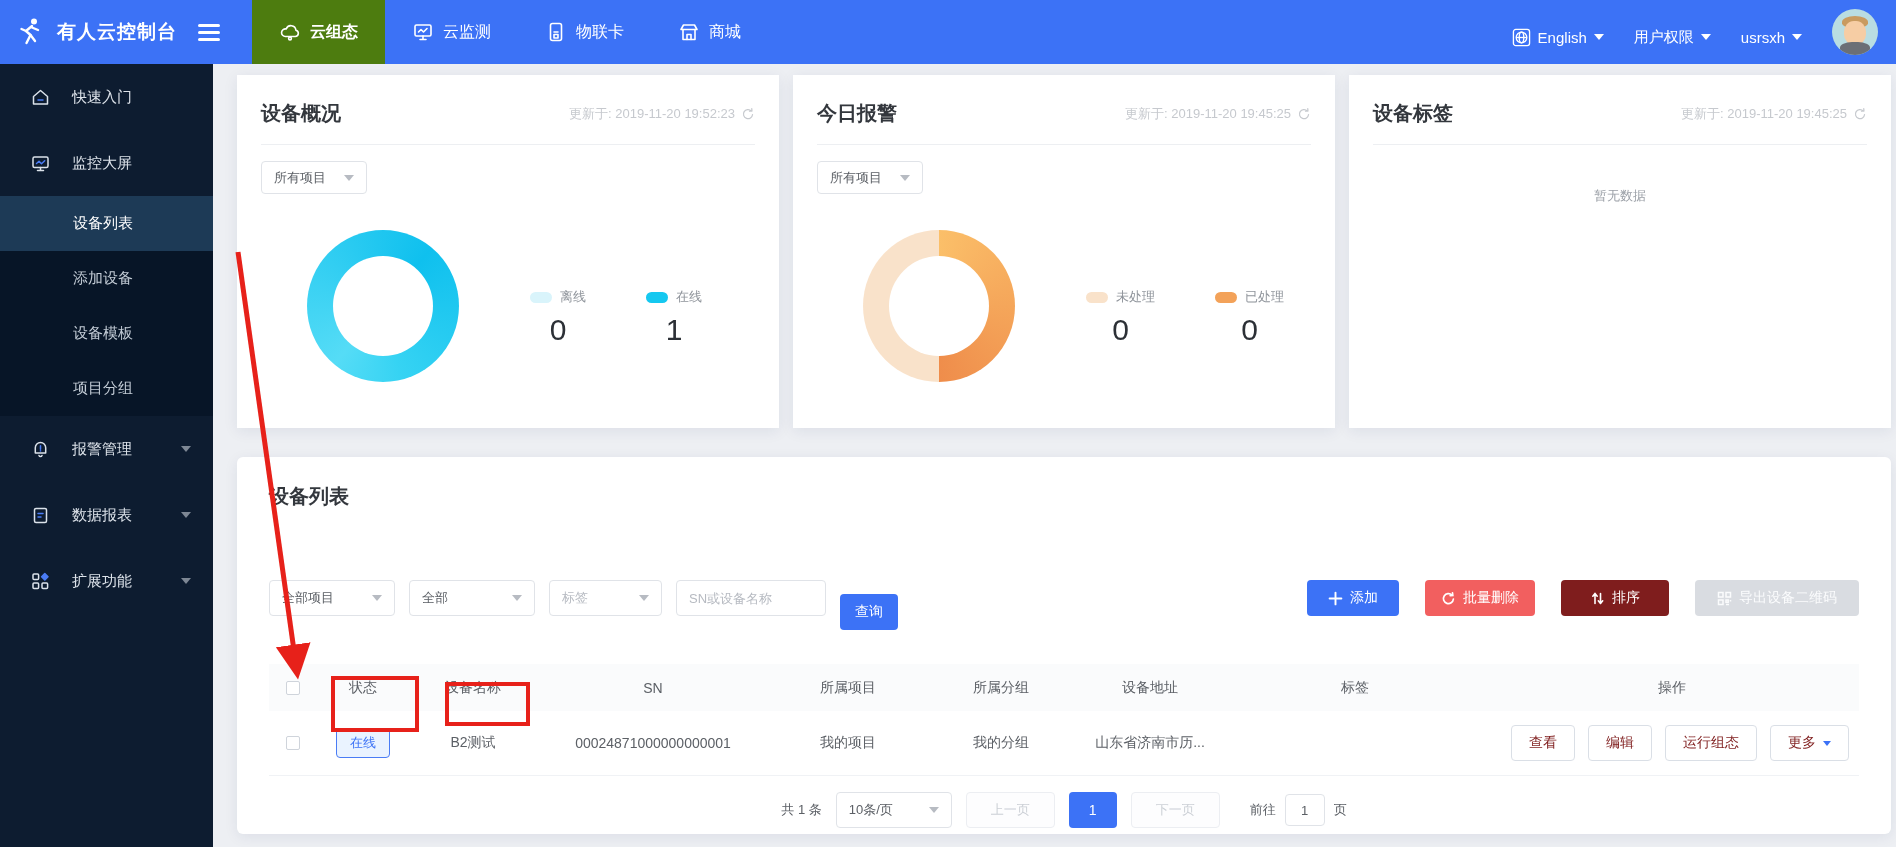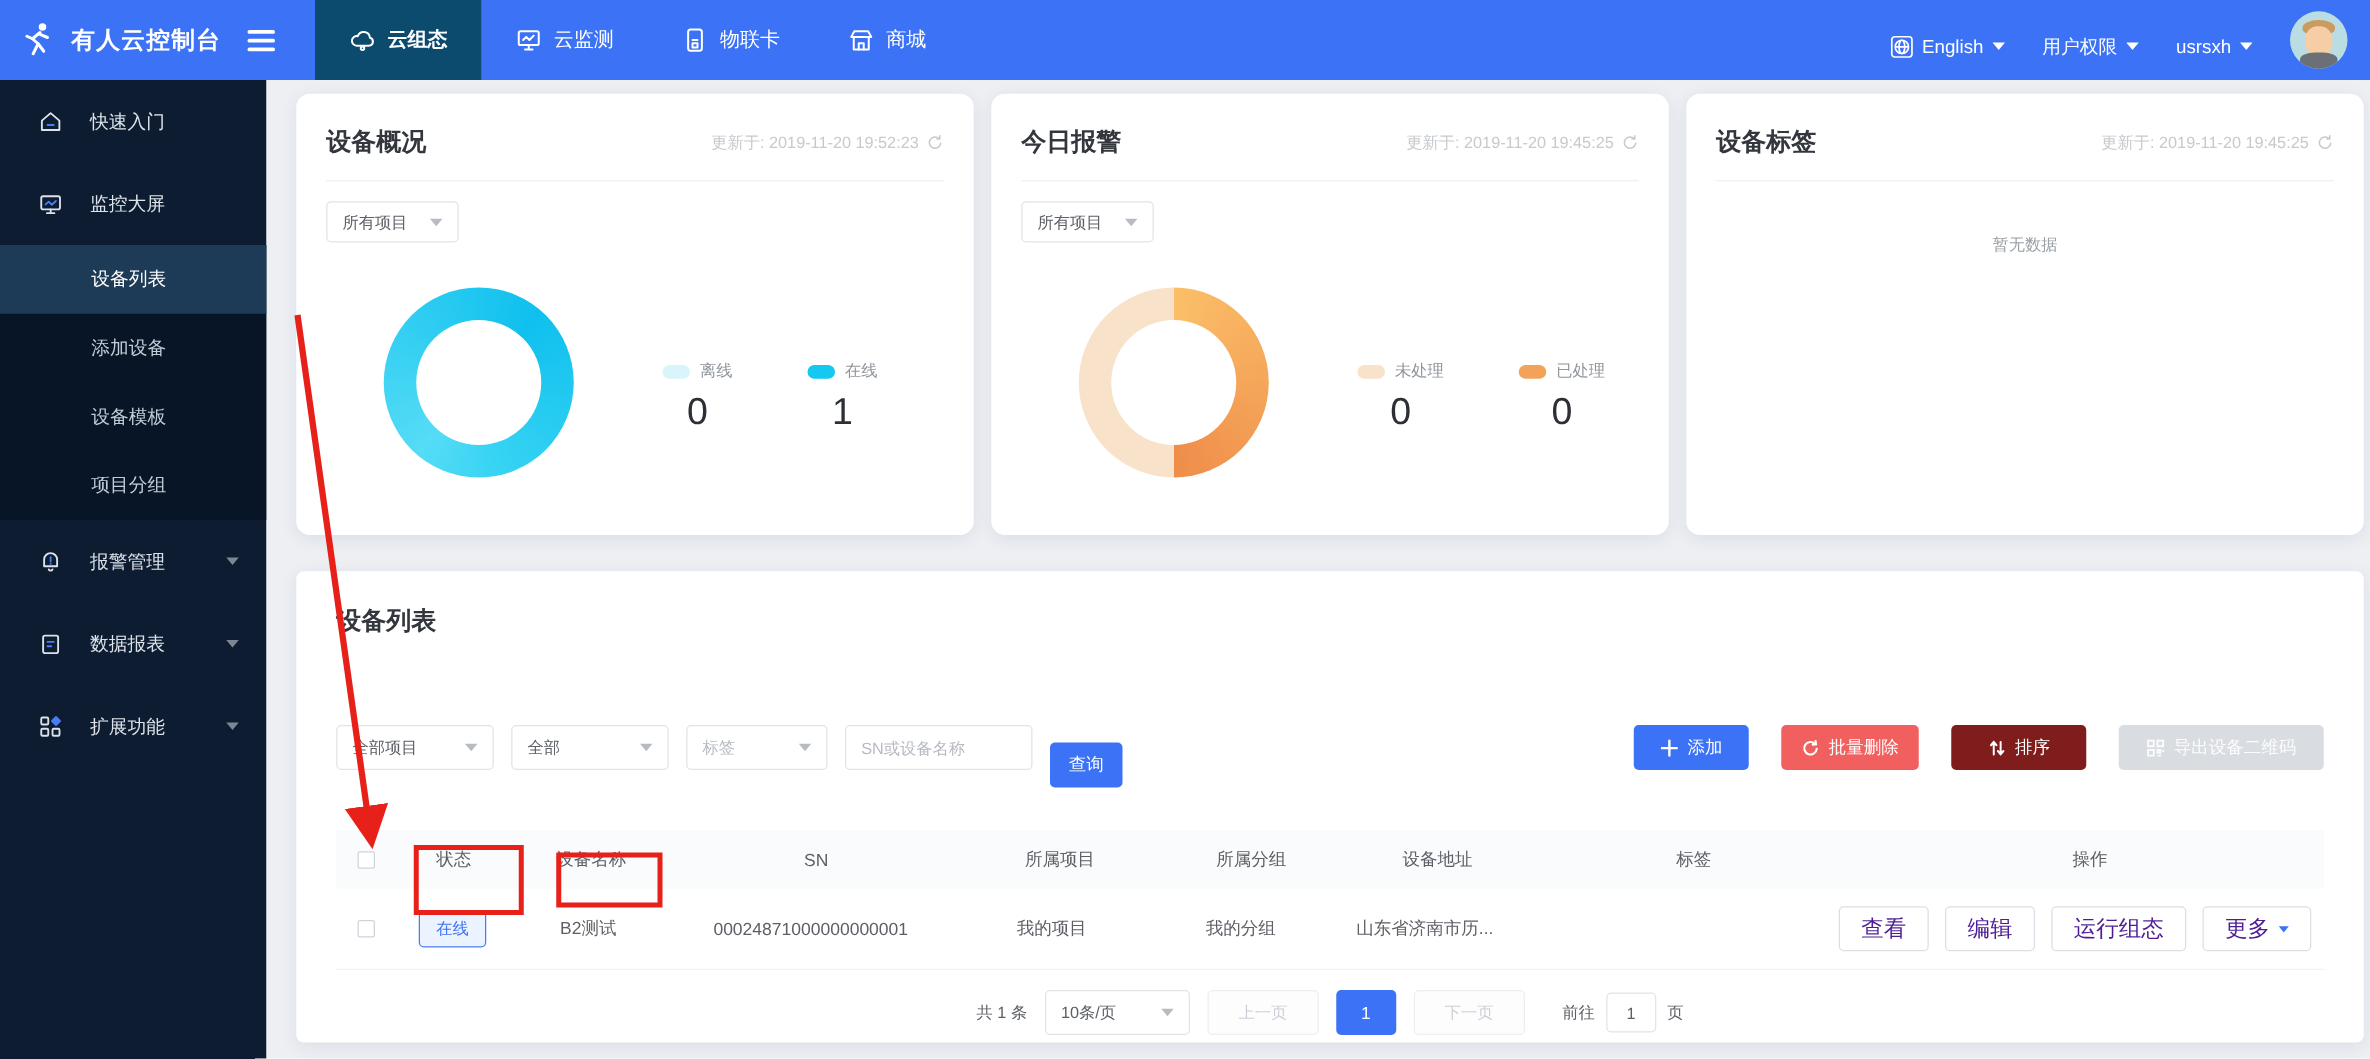--- a/index.html
+++ b/index.html
@@ -9,21 +9,21 @@
 
   
   .navbar { position:absolute; top:0; left:0; right:0; height:64px; background:#3c72f6; display:flex; align-items:center; color:#fff; z-index:5; }
   .brand { display:flex; align-items:center; gap:11px; padding:0 16px 0 14px; }
   .brand-logo { width:32px; height:32px; }
   .brand-text { font-size:19px; font-weight:bold; letter-spacing:1px; white-space:nowrap; }
   .hamburger { width:22px; display:flex; flex-direction:column; gap:4px; margin-left:10px; cursor:pointer; }
   .hamburger i { display:block; height:3px; background:#fff; border-radius:2px; }
   .nav-tabs { display:flex; height:64px; margin-left:16px; }
   .nav-tab { height:64px; display:flex; align-items:center; gap:9px; padding:0 27px; font-size:16px; cursor:pointer; white-space:nowrap; }
-  .nav-tab.active { background:#0c4a6e; font-weight:bold; }
+  .nav-tab.active { background:#4d7c0f; font-weight:bold; }
   .nav-tab svg { width:22px; height:22px; }
   .nav-right { margin-left:auto; display:flex; align-items:center; gap:30px; padding-right:18px; font-size:15px; }
   .nav-right .nav-drop { display:flex; align-items:center; gap:7px; cursor:pointer; white-space:nowrap;margin-top:10px; }
   .caret-down-w { width:0; height:0; border-left:5px solid transparent; border-right:5px solid transparent; border-top:6px solid #fff; }
   .avatar { width:46px; height:46px; border-radius:50%; background:#b9dde2; position:relative; overflow:hidden; }
   .avatar .face { position:absolute; left:12px; top:12px; width:22px; height:24px; background:#f6cda4; border-radius:45%; }
   .avatar .hair { position:absolute; left:10px; top:7px; width:26px; height:12px; background:#c99b5f; border-radius:50% 50% 40% 40%; }
   .avatar .body { position:absolute; left:8px; top:33px; width:30px; height:14px; background:#6b6f76; border-radius:40% 40% 0 0; }
 
   
@@ -33,21 +33,21 @@
   .side-caret { margin-left:auto; width:0; height:0; border-left:5px solid transparent; border-right:5px solid transparent; }
   .side-caret.down { border-top:6px solid #7d8794; }
   .side-caret.up { border-bottom:6px solid #7d8794; }
   .submenu { background:#071527; }
   .submenu-item { height:55px; display:flex; align-items:center; padding-left:73px; color:#c3ccd6; font-size:15px; cursor:pointer; }
   .submenu-item.active { background:#1d3a56; color:#ffffff; }
 
   
   .main { position:absolute; left:213px; top:64px; right:0; bottom:0; }
   .cards-row { display:flex; gap:14px; margin:11px 5px 0 24px; }
-  .card { flex:1; height:353px; background:#fff; border-radius:11px; box-shadow:0 3px 14px rgba(20,40,90,0.08); position:relative; }
+  .card { flex:1; height:353px; background:#fff; border-radius:0; box-shadow:0 3px 14px rgba(20,40,90,0.08); position:relative; }
   .card-head { display:flex; justify-content:space-between; align-items:center; margin:0 24px; padding:25px 0 17px; border-bottom:1px solid #edeff2; }
   .card-title { font-size:20px; font-weight:bold; color:#33373d; }
   .updated { font-size:13px; color:#c6c9ce; display:flex; align-items:center; gap:6px; cursor:pointer; }
   .updated svg { width:14px; height:14px; }
   .mini-select { display:inline-flex; align-items:center; justify-content:space-between; width:106px; height:33px; border:1px solid #e0e3e8; border-radius:4px; margin:16px 0 0 24px; padding:0 12px; font-size:13px; color:#5c6066; cursor:pointer; background:#fff; }
   .caret-down-g { width:0; height:0; border-left:5px solid transparent; border-right:5px solid transparent; border-top:6px solid #b7bbc2; }
   .donut { position:absolute; left:70px; top:155px; width:152px; height:152px; border-radius:50%; }
   .donut::after { content:""; position:absolute; inset:26px; background:#fff; border-radius:50%; }
   .donut.cyan { background:conic-gradient(from 220deg,#55dcf6,#0fc0ee 50%,#36d3f3 85%,#55dcf6); }
   .donut.orange { background:conic-gradient(from 0deg,#fbbf69 0,#ef8d4b 50%,#f9e2ca 50%,#f9e2ca 100%); }
@@ -85,21 +85,21 @@
   .col-name { width:128px; }
   .col-sn { width:232px; }
   .col-project { width:158px; }
   .col-group { width:148px; }
   .col-addr { width:150px; white-space:nowrap; }
   .col-tag { width:260px; }
   .col-actions { flex:1; }
   .row-actions { flex:1; display:flex; justify-content:flex-end; gap:13px; padding-right:10px; }
   .checkbox { width:14px; height:14px; border:1px solid #cfd4db; border-radius:2px; background:#fff; cursor:pointer; }
   .chip-online { display:inline-flex; align-items:center; justify-content:center; height:30px; padding:0 13px; border:1px solid #4a7cf5; color:#3c72f6; background:#eaf3ff; border-radius:4px; font-size:13px; cursor:pointer; }
-  .btn-row { height:36px; border:1px solid #dadfe6; background:#fff; color:#4c1d95; border-radius:4px; font-size:18px; display:inline-flex; align-items:center; justify-content:center; gap:7px; cursor:pointer; padding:0 17px; white-space:nowrap; }
+  .btn-row { height:36px; border:1px solid #dadfe6; background:#fff; color:#7f1d1d; border-radius:4px; font-size:14px; display:inline-flex; align-items:center; justify-content:center; gap:7px; cursor:pointer; padding:0 17px; white-space:nowrap; }
   .caret-down-b { width:0; height:0; border-left:4.5px solid transparent; border-right:4.5px solid transparent; border-top:5.5px solid #3c72f6; }
 
   .pagination { display:flex; align-items:center; justify-content:center; margin-top:16px; gap:14px; font-size:13px; color:#5c6066; }
   .pg-select { display:inline-flex; align-items:center; justify-content:space-between; width:116px; height:36px; border:1px solid #e0e3e8; border-radius:4px; padding:0 12px; color:#5c6066; cursor:pointer; background:#fff; }
   .pg-btn { width:89px; height:36px; border:1px solid #eceef2; background:#fdfdfe; color:#ccd0d6; border-radius:4px; display:flex; align-items:center; justify-content:center; cursor:default; }
   .pg-current { width:48px; height:36px; background:#3c72f6; color:#fff; border-radius:4px; display:flex; align-items:center; justify-content:center; font-size:14px; cursor:pointer; }
   .goto-group { display:flex; align-items:center; gap:9px; margin-left:16px; }
   .goto-input { width:40px; height:32px; border:1px solid #e0e3e8; border-radius:4px; text-align:center; font-size:13px; color:#5c6066; outline:none; }
 
   

